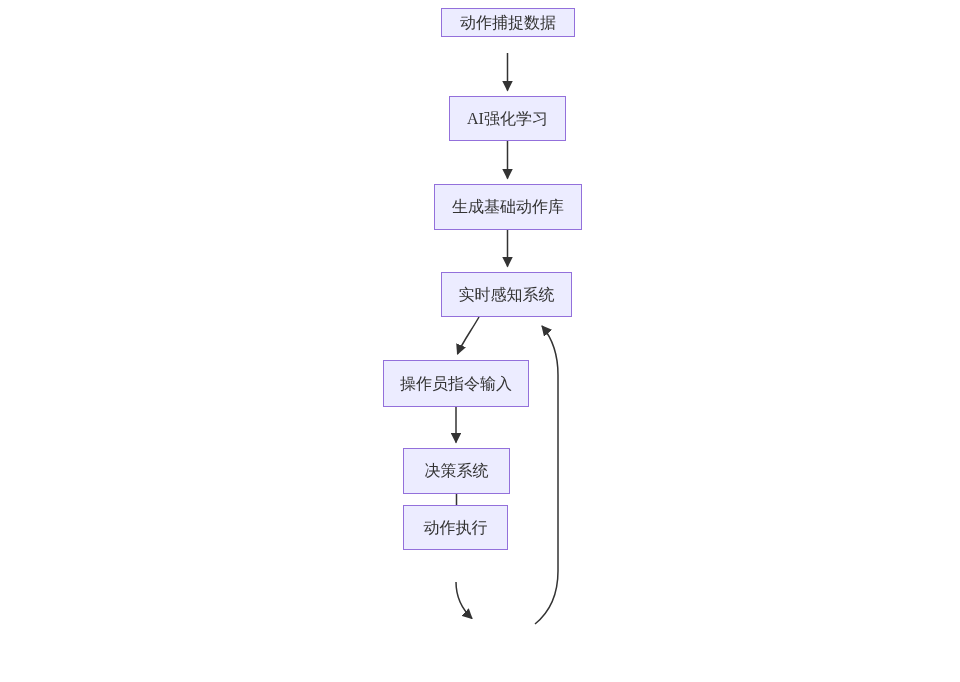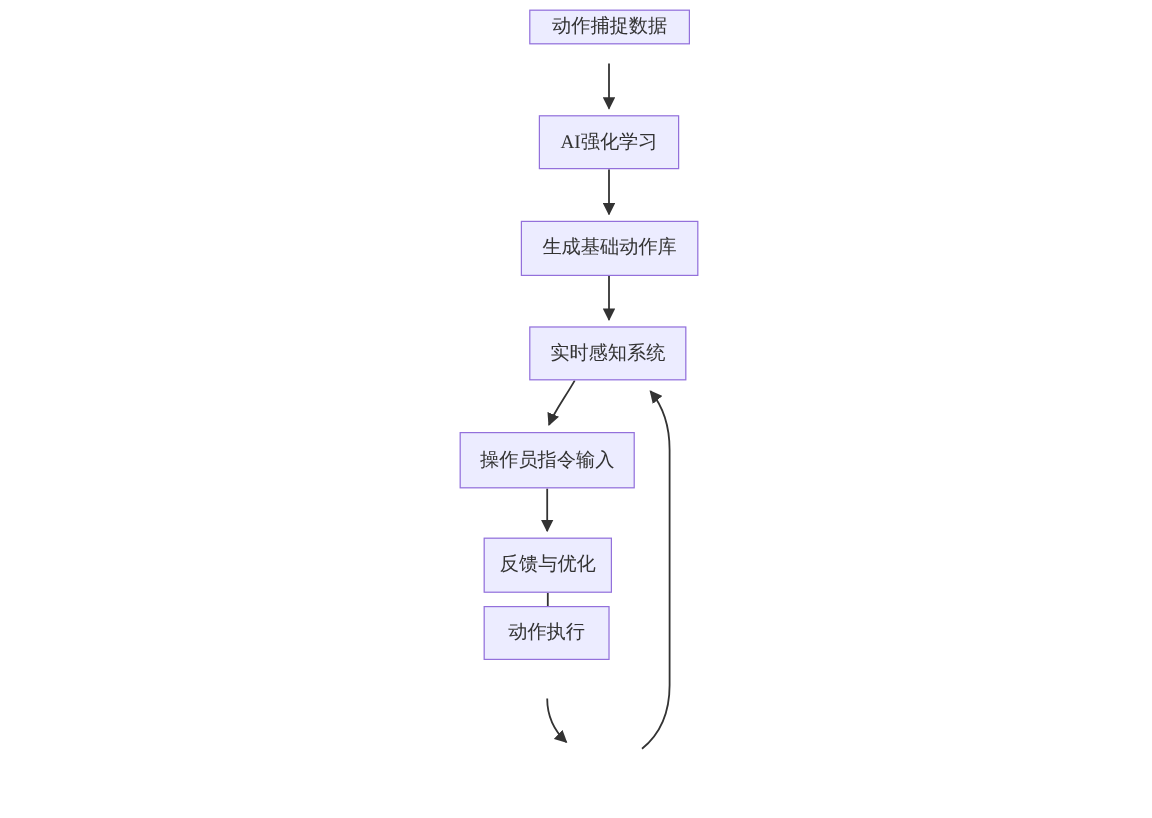--- a/index.html
+++ b/index.html
@@ -84,19 +84,19 @@
   <div class="flow-node n2">
     <span>生成基础动作库</span>
   </div>
   <div class="flow-node n4">
     <span>操作员指令输入</span>
   </div>
   <div class="flow-node n3">
     <span>实时感知系统</span>
   </div>
   <div class="flow-node n5">
-    <span>反馈与优化</span>
+    <span>决策系统</span>
   </div>
   <div class="flow-node n6">
     <span>动作执行</span>
   </div>
 
 </div>
 
 </body></html>

